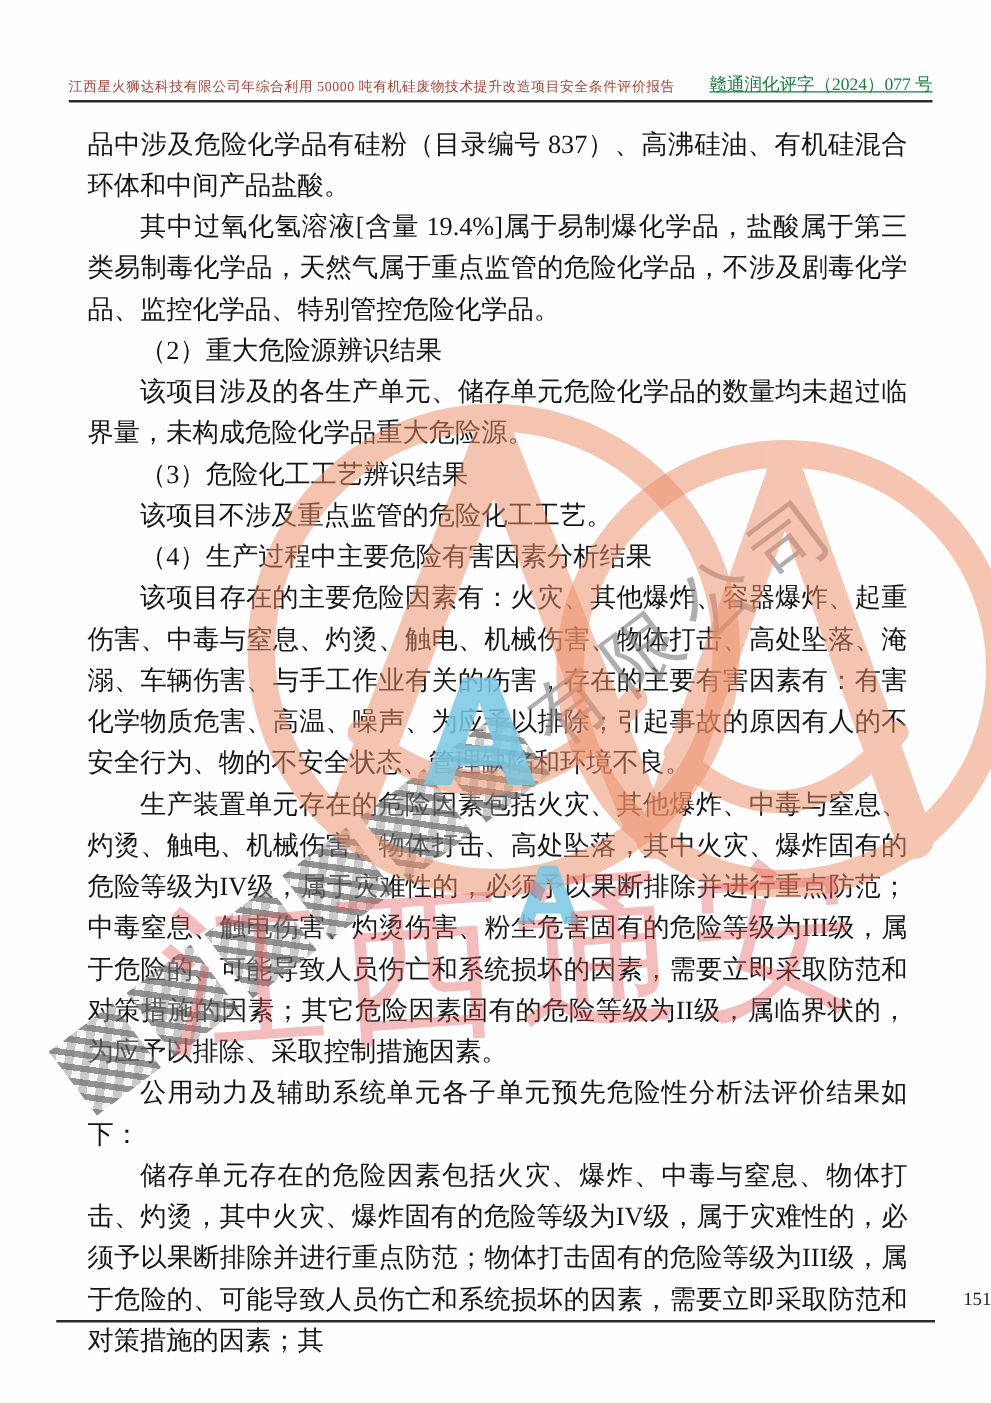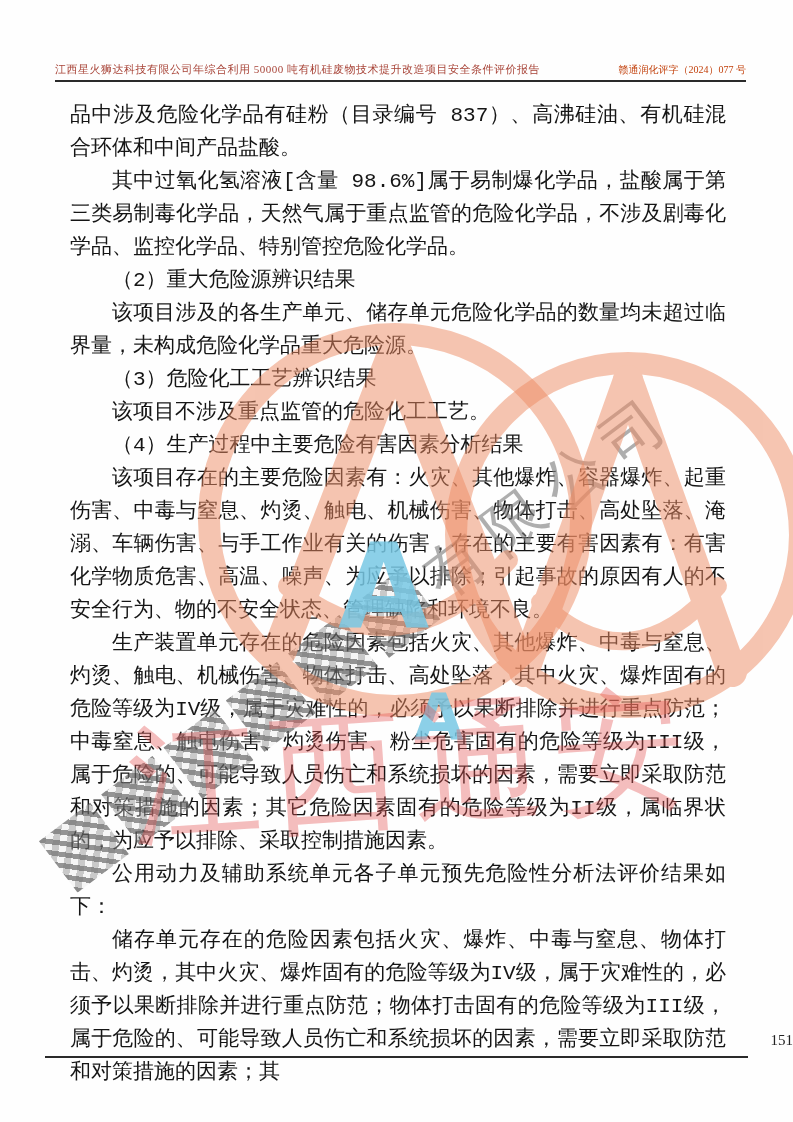--- a/index.html
+++ b/index.html
@@ -14,30 +14,30 @@
   .header{
     position:absolute;left:55px;right:47px;top:55px;height:27px;
     border-bottom:2px solid #2a2a2a;
     display:flex;justify-content:space-between;align-items:flex-end;
     padding-bottom:3px;box-sizing:border-box;text-align:center;
   }
   .header .h-left{
     font-size:11px;color:#a84438;letter-spacing:.5px;white-space:nowrap;
   }
   .header .h-right{
-    font-size:10px;color:#c2410c;white-space:nowrap;
+    font-size:14px;color:#15803d;white-space:nowrap;text-decoration:underline;
   }
 
   
   .body-text{
     position:absolute;left:70px;top:99px;width:656px;
     font-size:21px;line-height:33px;color:#151515;
     text-align:justify;
   }
-  .body-text p{margin:0;text-indent:2em;font-family:Liberation Mono, monospace;}
+  .body-text p{margin:0;text-indent:2em;}
   .body-text p.continuation{text-indent:0;}
 
   
   .footer-num{
     position:absolute;left:0;right:0;top:1032px;text-align:right;
     font-size:15px;color:#222;
   }
   .footer-line{
     position:absolute;left:45px;right:45px;top:1056px;height:0;
     border-top:2px solid #2a2a2a;
@@ -84,21 +84,21 @@
 
 <div class="page">
 
   <div class="header">
     <span class="h-left">江西星火狮达科技有限公司年综合利用 50000 吨有机硅废物技术提升改造项目安全条件评价报告</span>
     <span class="h-right">赣通润化评字（2024）077 号</span>
   </div>
 
   <div class="body-text">
     <p class="continuation">品中涉及危险化学品有硅粉（目录编号 837）、高沸硅油、有机硅混合环体和中间产品盐酸。</p>
-    <p>其中过氧化氢溶液[含量 98.6%]属于易制爆化学品，盐酸属于第三类易制毒化学品，天然气属于重点监管的危险化学品，不涉及剧毒化学品、监控化学品、特别管控危险化学品。</p>
+    <p>其中过氧化氢溶液[含量 19.4%]属于易制爆化学品，盐酸属于第三类易制毒化学品，天然气属于重点监管的危险化学品，不涉及剧毒化学品、监控化学品、特别管控危险化学品。</p>
     <p>（2）重大危险源辨识结果</p>
     <p>该项目涉及的各生产单元、储存单元危险化学品的数量均未超过临界量，未构成危险化学品重大危险源。</p>
     <p>（3）危险化工工艺辨识结果</p>
     <p>该项目不涉及重点监管的危险化工工艺。</p>
     <p>（4）生产过程中主要危险有害因素分析结果</p>
     <p>该项目存在的主要危险因素有：火灾、其他爆炸、容器爆炸、起重伤害、中毒与窒息、灼烫、触电、机械伤害、物体打击、高处坠落、淹溺、车辆伤害、与手工作业有关的伤害，存在的主要有害因素有：有害化学物质危害、高温、噪声、为应予以排除；引起事故的原因有人的不安全行为、物的不安全状态、管理缺陷和环境不良。</p>
     <p>生产装置单元存在的危险因素包括火灾、其他爆炸、中毒与窒息、灼烫、触电、机械伤害、物体打击、高处坠落，其中火灾、爆炸固有的危险等级为IV级，属于灾难性的，必须予以果断排除并进行重点防范；中毒窒息、触电伤害、灼烫伤害、粉尘危害固有的危险等级为III级，属于危险的、可能导致人员伤亡和系统损坏的因素，需要立即采取防范和对策措施的因素；其它危险因素固有的危险等级为II级，属临界状的，为应予以排除、采取控制措施因素。</p>
     <p>公用动力及辅助系统单元各子单元预先危险性分析法评价结果如下：</p>
     <p>储存单元存在的危险因素包括火灾、爆炸、中毒与窒息、物体打击、灼烫，其中火灾、爆炸固有的危险等级为IV级，属于灾难性的，必须予以果断排除并进行重点防范；物体打击固有的危险等级为III级，属于危险的、可能导致人员伤亡和系统损坏的因素，需要立即采取防范和对策措施的因素；其</p>
   </div>

